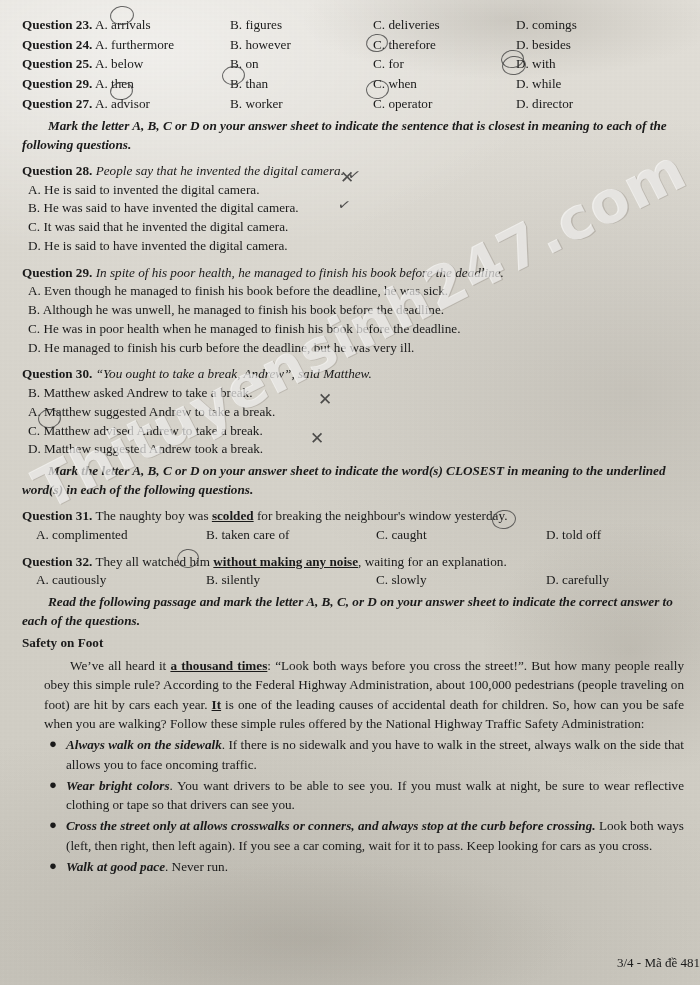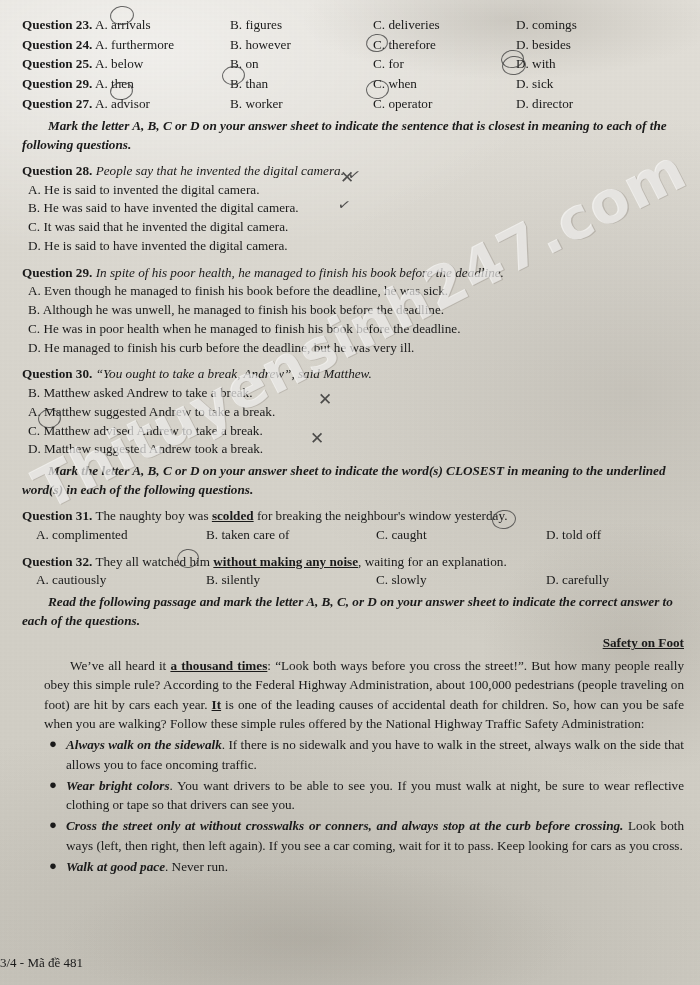--- a/index.html
+++ b/index.html
@@ -68,24 +68,23 @@
   .qline .stem-i { font-style: italic; }
   .choice {
     margin-left: 6px;
   }
   .choice-4 {
     display: flex;
     margin-left: 14px;
   }
   .choice-4 > div { flex: 0 0 170px; }
   .passage-title {
-    text-align: right;
+    text-align: left;
     font-weight: bold;
     margin: 4px 0 3px 0;
-    text-decoration: underline;
   }
   .para {
     text-align: justify;
     text-indent: 26px;
     line-height: 1.46;
     margin-left: 22px;
   }
   .bullet {
     display: flex;
     margin-top: 2px;
@@ -102,22 +101,23 @@
     line-height: 1.46;
   }
   .ital { font-style: italic; }
   .bold { font-weight: bold; }
   .ul { text-decoration: underline; }
   .footer {
     position: absolute;
     bottom: 14px;
     left: 0;
     right: 0;
-    text-align: left;
+    text-align: right;
     font-size: 13px;
+    padding-left: 24px;
   }
   
   .watermark {
     position: absolute;
     left: 0px;
     top: 300px;
     width: 700px;
     text-align: center;
     transform: rotate(-27deg);
     transform-origin: 50% 50%;
@@ -189,21 +189,21 @@
     <div class="mcq-row">
       <div class="stem"><span class="q-label">Question 25.</span> <span>A. below</span></div>
       <div class="opt">B. on</div>
       <div class="opt">C. for</div>
       <div class="opt last">D. with</div>
     </div>
     <div class="mcq-row">
       <div class="stem"><span class="q-label">Question 29.</span> <span>A. then</span></div>
       <div class="opt">B. than</div>
       <div class="opt">C. when</div>
-      <div class="opt last">D. sick</div>
+      <div class="opt last">D. while</div>
     </div>
     <div class="mcq-row">
       <div class="stem"><span class="q-label">Question 27.</span> <span>A. advisor</span></div>
       <div class="opt">B. worker</div>
       <div class="opt">C. operator</div>
       <div class="opt last">D. director</div>
     </div>
   </div>
 
   <div class="instr">Mark the letter A, B, C or D on your answer sheet to indicate the sentence that is closest in meaning to each of the following questions.</div>
@@ -267,21 +267,21 @@
   <div class="bullet">
     <div class="dot">●</div>
     <div class="btext"><span class="ital bold">Always walk on the sidewalk</span><span>. If there is no sidewalk and you have to walk in the street, always walk on the side that allows you to face oncoming traffic.</span></div>
   </div>
   <div class="bullet">
     <div class="dot">●</div>
     <div class="btext"><span class="ital bold">Wear bright colors</span><span>. You want drivers to be able to see you. If you must walk at night, be sure to wear reflective clothing or tape so that drivers can see you.</span></div>
   </div>
   <div class="bullet">
     <div class="dot">●</div>
-    <div class="btext"><span class="ital bold">Cross the street only at without crosswalks or conners, and always stop at the curb before crossing.</span><span> Look both ways (left, then right, then left again). If you see a car coming, wait for it to pass. Keep looking for cars as you cross.</span></div>
+    <div class="btext"><span class="ital bold">Cross the street only at allows crosswalks or conners, and always stop at the curb before crossing.</span><span> Look both ways (left, then right, then left again). If you see a car coming, wait for it to pass. Keep looking for cars as you cross.</span></div>
   </div>
   <div class="bullet">
     <div class="dot">●</div>
     <div class="btext"><span class="ital bold">Walk at good pace</span><span>. Never run.</span></div>
   </div>
 
 </div>
 
 <div class="watermark">Thituyensinh247.com</div>
 

